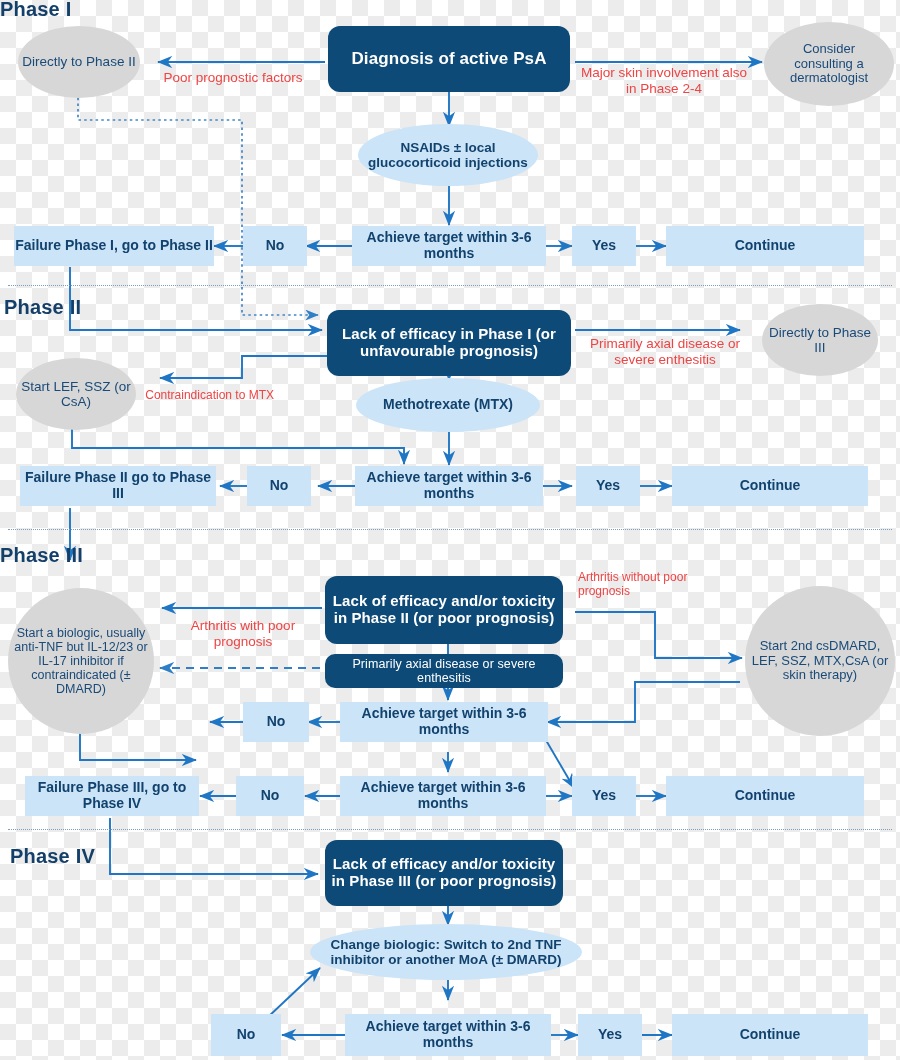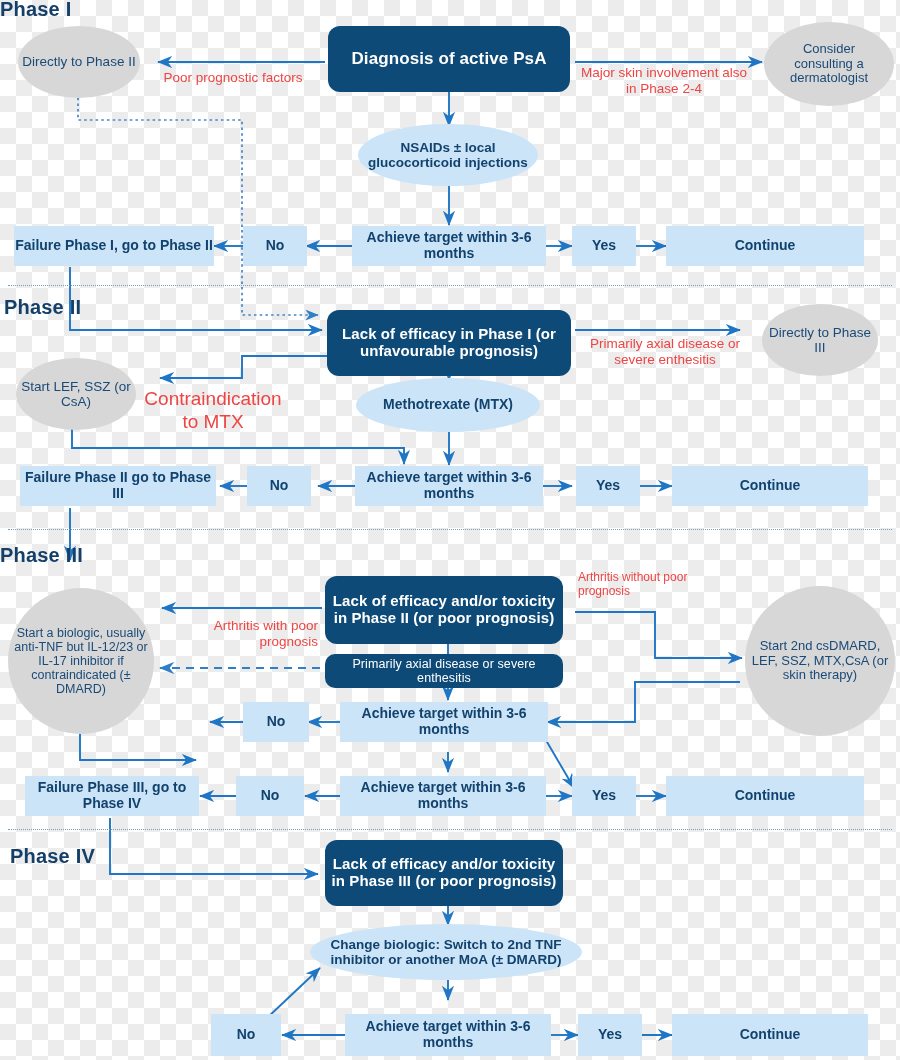--- a/index.html
+++ b/index.html
@@ -182,21 +182,21 @@
   </div>
 
   <div class="node grey" style="left:762px; top:304px; width:116px; height:72px; font-size:13.5px;">
     <span>Directly to Phase III</span>
   </div>
 
   <div class="node lellipse" style="left:356px; top:378px; width:184px; height:54px; font-size:14px;">
     <span>Methotrexate (MTX)</span>
   </div>
 
-  <div class="edgelabel" style="left:143px; top:388px; width:140px; font-size:19px;">
+  <div class="edgelabel" style="left:134px; top:388px; width:140px; font-size:12px;text-align:right;">
     <span>Contraindication to MTX</span>
   </div>
 
   <div class="node grey" style="left:16px; top:358px; width:120px; height:72px; font-size:13.5px;">
     <span>Start LEF, SSZ (or CsA)</span>
   </div>
 
   <div class="node lblue" style="left:355px; top:466px; width:188px; height:40px; font-size:14px;">
     <span>Achieve target within 3-6 months</span>
   </div>
@@ -218,21 +218,21 @@
   </div>
 
   <div class="node navy" style="left:325px; top:576px; width:238px; height:68px; font-size:15px;">
     <span>Lack of efficacy and/or toxicity in Phase II (or poor prognosis)</span>
   </div>
 
   <div class="node navy small" style="left:325px; top:654px; width:238px; height:34px;">
     <span>Primarily axial disease or severe enthesitis</span>
   </div>
 
-  <div class="edgelabel" style="left:168px; top:618px; width:150px; font-size:13.5px;text-align:right;">
+  <div class="edgelabel" style="left:168px; top:618px; width:150px; font-size:13.5px;">
     <span>Arthritis with poor prognosis</span>
   </div>
 
   <div class="edgelabel" style="left:578px; top:570px; width:124px; font-size:12px; text-align:left;">
     <span>Arthritis without poor prognosis</span>
   </div>
 
   <div class="node grey" style="left:8px; top:588px; width:146px; height:146px; font-size:12.5px; padding:0 6px;">
     <span>Start a biologic, usually anti-TNF but IL-12/23 or IL-17 inhibitor if contraindicated (± DMARD)</span>
   </div>

